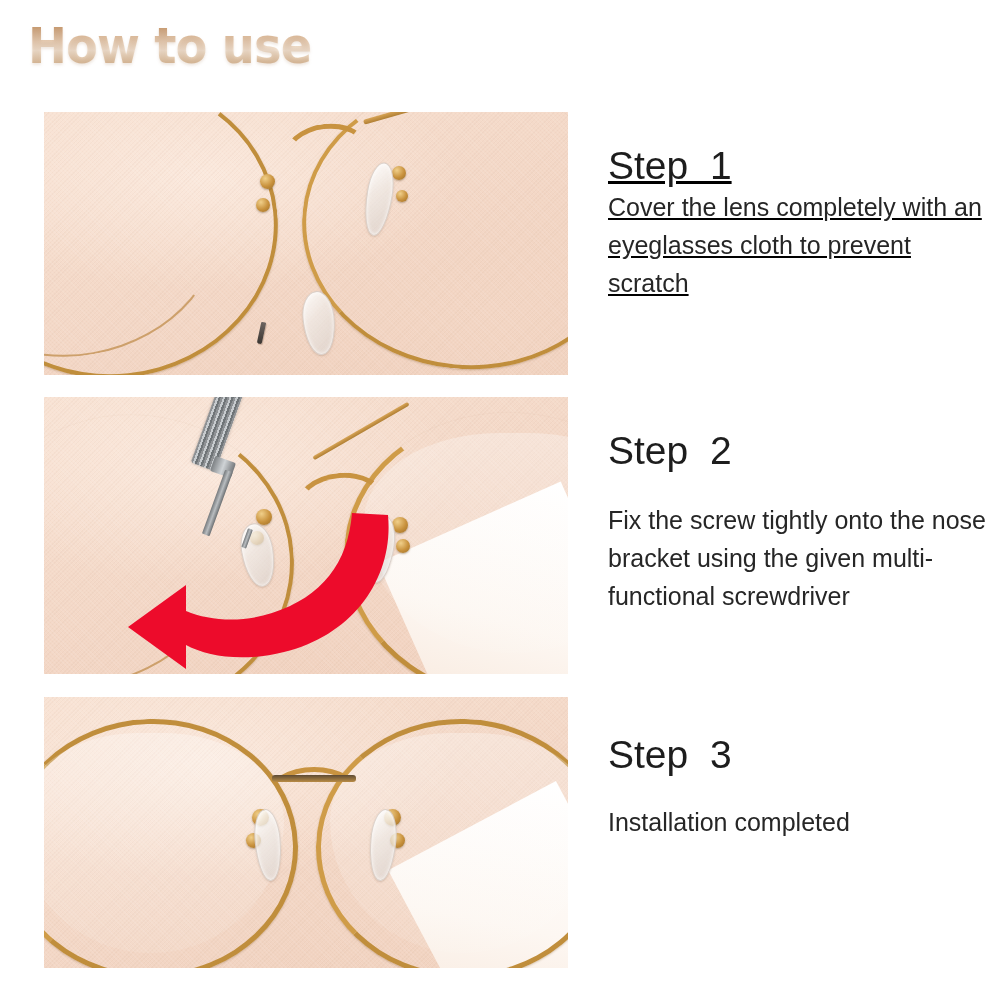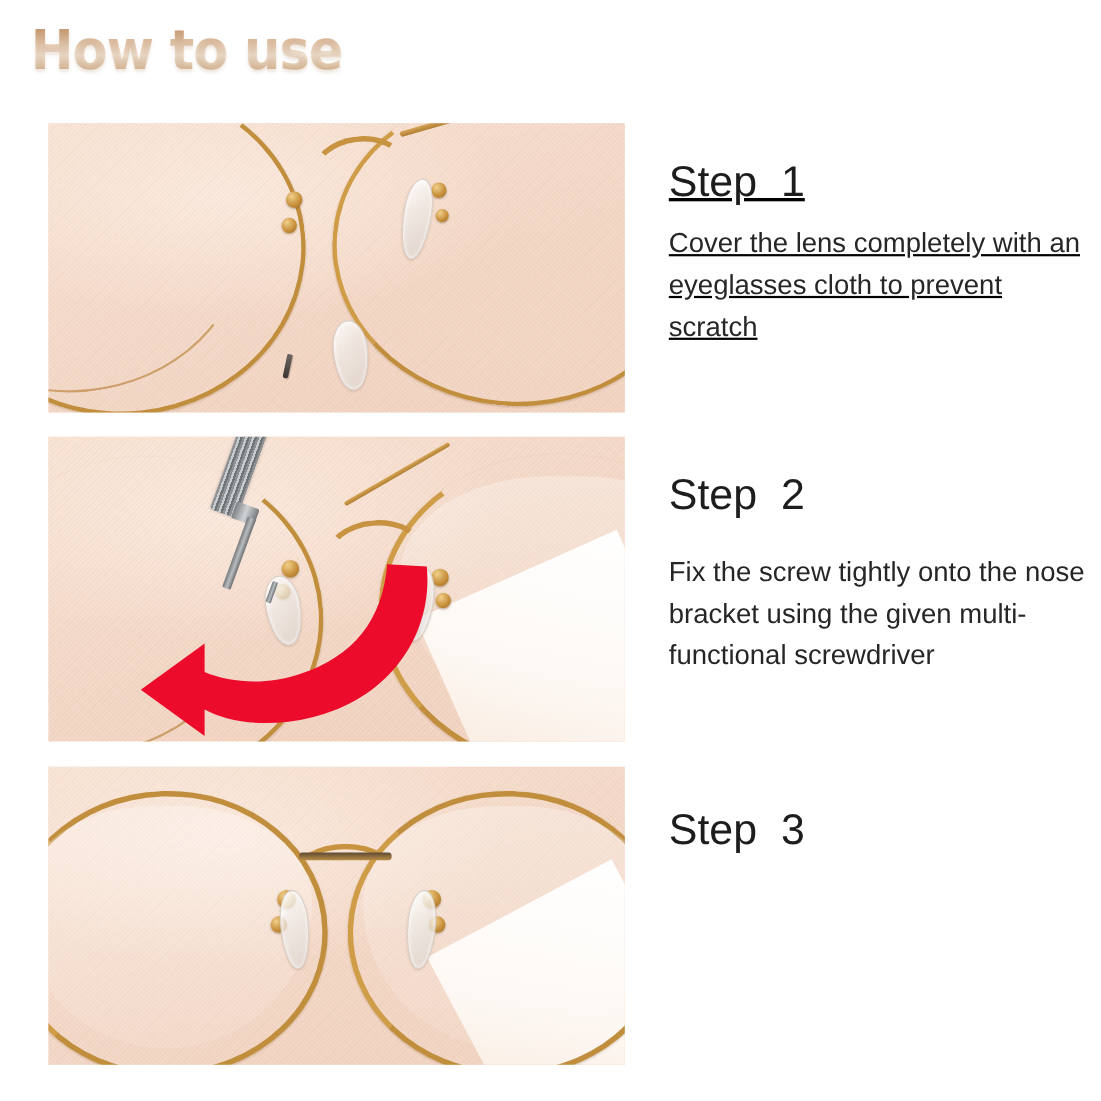--- a/index.html
+++ b/index.html
@@ -186,21 +186,21 @@
     font-family: "Liberation Sans", sans-serif;
     font-weight: 400;
     font-size: 25px;
     line-height: 38px;
     color: #262626;
     margin: 0;
   }
   #text-1 { top: 32px; text-decoration: underline; }
   #text-2 { top: 32px; }
   #text-3 { top: 36px; }
-  #text-1 .step-desc { margin-top: 14px; }
+  #text-1 .step-desc { }
   #text-2 .step-desc { margin-top: 28px; }
   #text-3 .step-desc { margin-top: 26px; }
 </style>
 </head>
 <body>
 
 <div class="page-title">How to use</div>
 
 <div class="step-row" id="row-1">
 
@@ -302,14 +302,15 @@
     <div class="pad-arm" style="left:202px; top:136px; width:15px; height:15px;"></div>
     <div class="nose-pad" style="left:211px; top:112px; width:24px; height:70px; transform:rotate(-5deg);"></div>
 
     <div class="pad-arm" style="left:340px; top:112px; width:17px; height:17px;"></div>
     <div class="pad-arm" style="left:346px; top:136px; width:15px; height:15px;"></div>
     <div class="nose-pad" style="left:326px; top:112px; width:24px; height:70px; transform:rotate(5deg);"></div>
   </div>
 
   <div class="text-col" id="text-3">
     <p class="step-heading">Step  3</p>
+    <p class="step-desc">Installation completed</p>
   </div>
 </div>
 
 </body></html>

